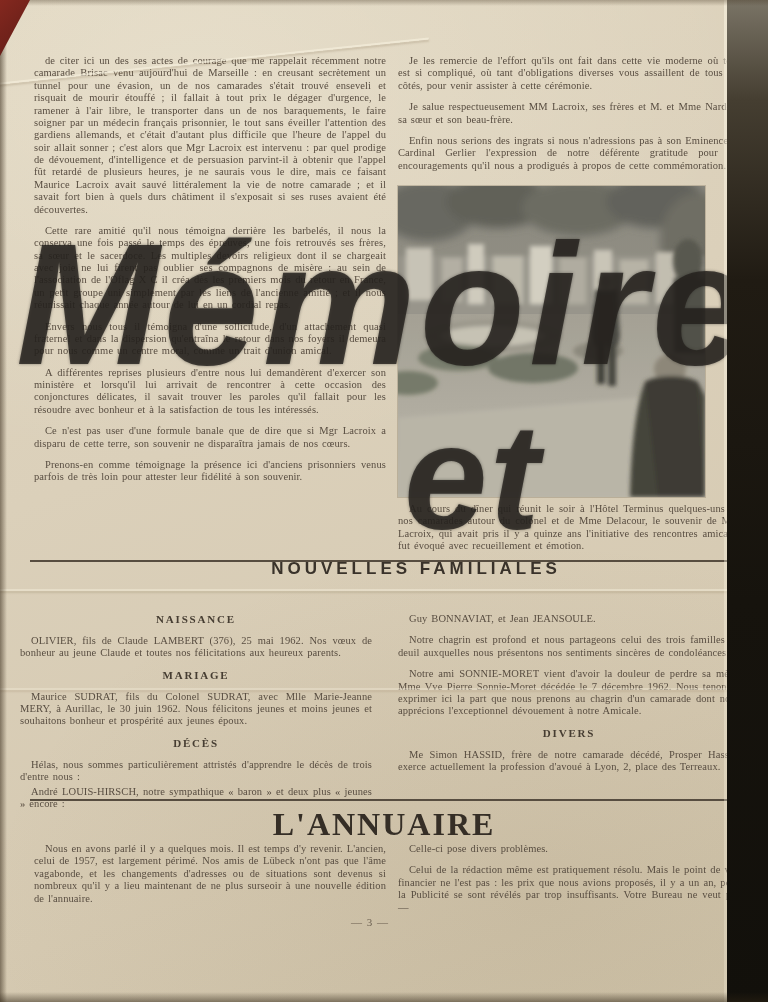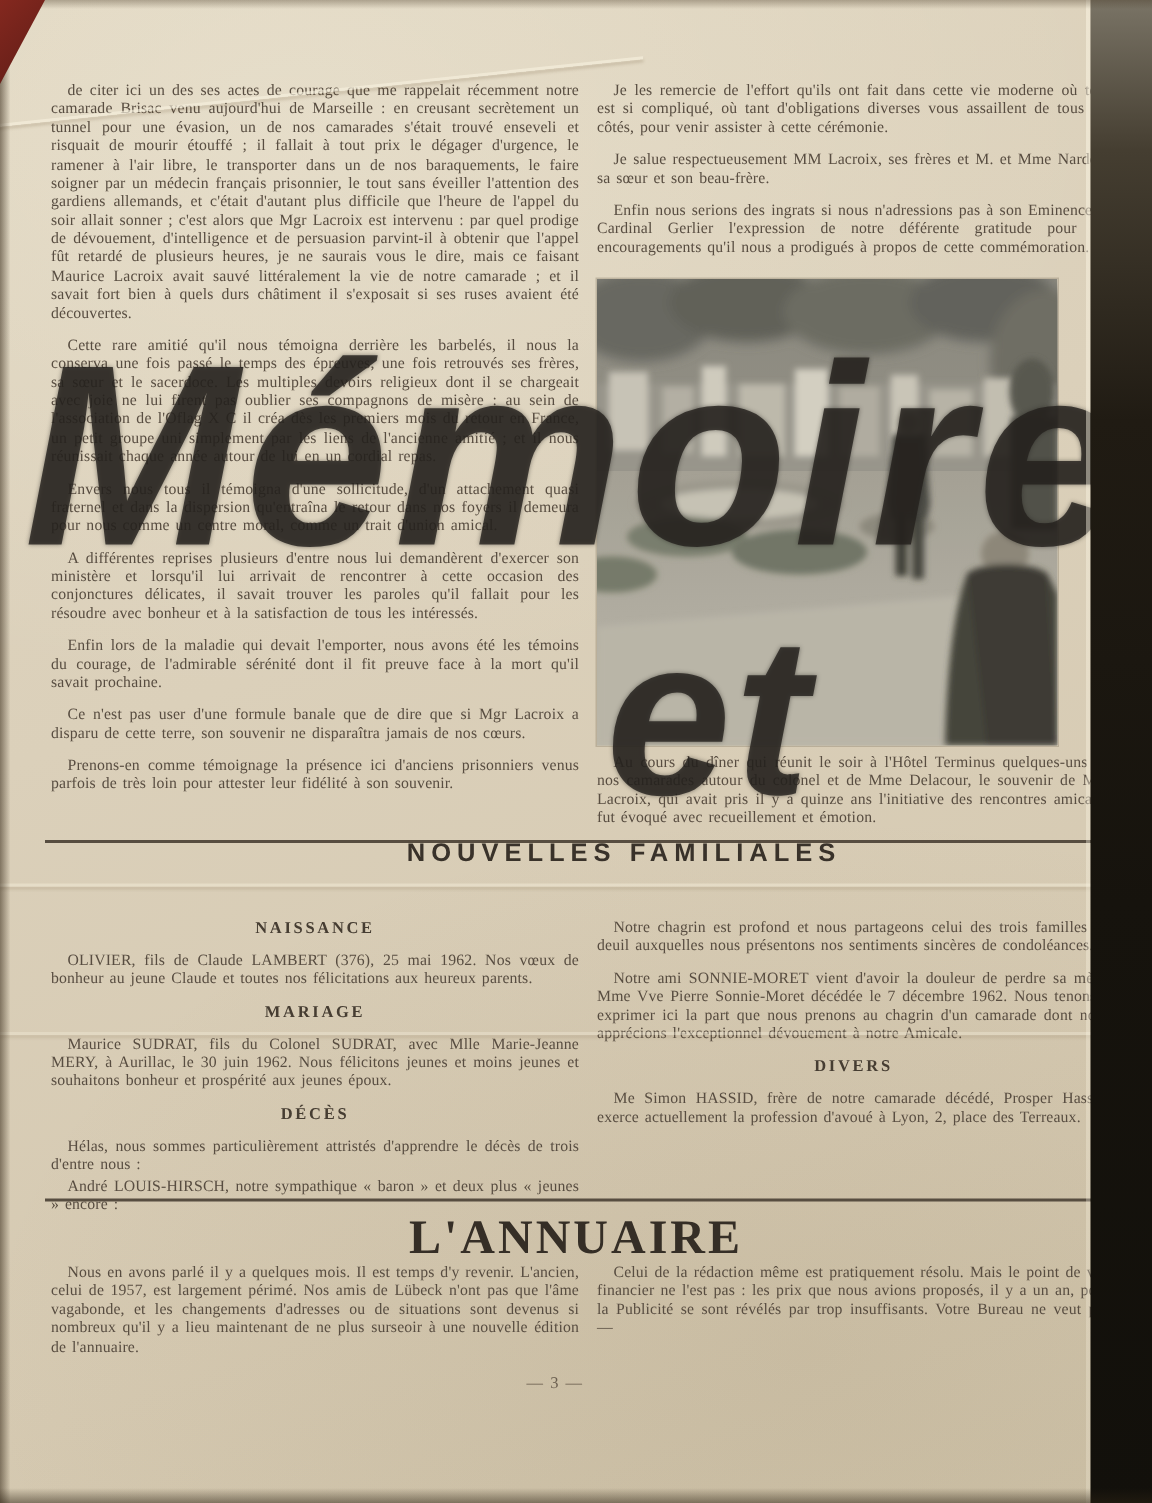--- a/index.html
+++ b/index.html
@@ -64,21 +64,20 @@
 </head>
 <body>
 
 <div id="scan">
 
   <div class="col" style="left:34px;top:55px;width:352px;">
     <p>de citer ici un des ses actes de courage que me rappelait récemment notre camarade Brisac venu aujourd'hui de Marseille : en creusant secrètement un tunnel pour une évasion, un de nos camarades s'était trouvé enseveli et risquait de mourir étouffé ; il fallait à tout prix le dégager d'urgence, le ramener à l'air libre, le transporter dans un de nos baraquements, le faire soigner par un médecin français prisonnier, le tout sans éveiller l'attention des gardiens allemands, et c'était d'autant plus difficile que l'heure de l'appel du soir allait sonner ; c'est alors que Mgr Lacroix est intervenu : par quel prodige de dévouement, d'intelligence et de persuasion parvint-il à obtenir que l'appel fût retardé de plusieurs heures, je ne saurais vous le dire, mais ce faisant Maurice Lacroix avait sauvé littéralement la vie de notre camarade ; et il savait fort bien à quels durs châtiment il s'exposait si ses ruses avaient été découvertes.</p>
     <p>Cette rare amitié qu'il nous témoigna derrière les barbelés, il nous la conserva une fois passé le temps des épreuves, une fois retrouvés ses frères, sa sœur et le sacerdoce. Les multiples devoirs religieux dont il se chargeait avec joie ne lui firent pas oublier ses compagnons de misère : au sein de l'association de l'Oflag X C il créa dès les premiers mois du retour en France, un petit groupe uni simplement par les liens de l'ancienne amitié ; et il nous réunissait chaque année autour de lui en un cordial repas.</p>
     <p>Envers nous tous il témoigna d'une sollicitude, d'un attachement quasi fraternel et dans la dispersion qu'entraîna le retour dans nos foyers il demeura pour nous comme un centre moral, comme un trait d'union amical.</p>
     <p>A différentes reprises plusieurs d'entre nous lui demandèrent d'exercer son ministère et lorsqu'il lui arrivait de rencontrer à cette occasion des conjonctures délicates, il savait trouver les paroles qu'il fallait pour les résoudre avec bonheur et à la satisfaction de tous les intéressés.</p>
-    <p>Enfin lors de la maladie qui devait l'emporter, nous avons été les témoins du courage, de l'admirable sérénité dont il fit preuve face à la mort qu'il savait prochaine.</p>
     <p>Ce n'est pas user d'une formule banale que de dire que si Mgr Lacroix a disparu de cette terre, son souvenir ne disparaîtra jamais de nos cœurs.</p>
     <p>Prenons-en comme témoignage la présence ici d'anciens prisonniers venus parfois de très loin pour attester leur fidélité à son souvenir.</p>
   </div>
 
   <div class="col" style="left:398px;top:55px;width:342px;">
     <p>Je les remercie de l'effort qu'ils ont fait dans cette vie moderne où tout est si compliqué, où tant d'obligations diverses vous assaillent de tous les côtés, pour venir assister à cette cérémonie.</p>
     <p>Je salue respectueusement MM Lacroix, ses frères et M. et Mme Nardon, sa sœur et son beau-frère.</p>
     <p>Enfin nous serions des ingrats si nous n'adressions pas à son Eminence le Cardinal Gerlier l'expression de notre déférente gratitude pour les encouragements qu'il nous a prodigués à propos de cette commémoration. »</p>
   </div>
 
@@ -149,46 +148,48 @@
   </div>
 
   <div class="col" style="left:398px;top:503px;width:342px;">
     <p>Au cours du dîner qui réunit le soir à l'Hôtel Terminus quelques-uns de nos camarades autour du colonel et de Mme Delacour, le souvenir de Mgr Lacroix, qui avait pris il y a quinze ans l'initiative des rencontres amicales fut évoqué avec recueillement et émotion.</p>
   </div>
 
   <div class="rule" style="top:560px;"></div>
 
   <div class="section-title title-nouvelles">NOUVELLES FAMILIALES</div>
 
-  <div class="col" style="left:34px;top:613px;width:352px;">
+  <div class="col" style="left:20px;top:613px;width:352px;">
     <p class="subhead">NAISSANCE</p>
     <p>OLIVIER, fils de Claude LAMBERT (376), 25 mai 1962. Nos vœux de bonheur au jeune Claude et toutes nos félicitations aux heureux parents.</p>
     <p class="subhead">MARIAGE</p>
     <p>Maurice SUDRAT, fils du Colonel SUDRAT, avec Mlle Marie-Jeanne MERY, à Aurillac, le 30 juin 1962. Nous félicitons jeunes et moins jeunes et souhaitons bonheur et prospérité aux jeunes époux.</p>
     <p class="subhead">DÉCÈS</p>
     <p style="margin-bottom:2px;">Hélas, nous sommes particulièrement attristés d'apprendre le décès de trois d'entre nous :</p>
     <p>André LOUIS-HIRSCH, notre sympathique « baron » et deux plus « jeunes » encore :</p>
   </div>
 
   <div class="col" style="left:398px;top:613px;width:342px;">
+    <p class="names-line">Guy BONNAVIAT, et Jean JEANSOULE.</p>
     <p>Notre chagrin est profond et nous partageons celui des trois familles en deuil auxquelles nous présentons nos sentiments sincères de condoléances.</p>
     <p>Notre ami SONNIE-MORET vient d'avoir la douleur de perdre sa mère, Mme Vve Pierre Sonnie-Moret décédée le 7 décembre 1962. Nous tenons à exprimer ici la part que nous prenons au chagrin d'un camarade dont nous apprécions l'exceptionnel dévouement à notre Amicale.</p>
     <p class="subhead">DIVERS</p>
     <p>Me Simon HASSID, frère de notre camarade décédé, Prosper Hassid, exerce actuellement la profession d'avoué à Lyon, 2, place des Terreaux.</p>
   </div>
 
   <div class="rule" style="top:799px;"></div>
 
   <div class="section-title title-annuaire">L'ANNUAIRE</div>
 
   <div class="col" style="left:34px;top:843px;width:352px;">
     <p>Nous en avons parlé il y a quelques mois. Il est temps d'y revenir. L'ancien, celui de 1957, est largement périmé. Nos amis de Lübeck n'ont pas que l'âme vagabonde, et les changements d'adresses ou de situations sont devenus si nombreux qu'il y a lieu maintenant de ne plus surseoir à une nouvelle édition de l'annuaire.</p>
   </div>
 
   <div class="col" style="left:398px;top:843px;width:342px;">
+    <p>Celle-ci pose divers problèmes.</p>
     <p>Celui de la rédaction même est pratiquement résolu. Mais le point de vue financier ne l'est pas : les prix que nous avions proposés, il y a un an, pour la Publicité se sont révélés par trop insuffisants. Votre Bureau ne veut pas —</p>
   </div>
 
   <div class="page-number">— 3 —</div>
 
   <div class="wm wm1">Mémoire</div>
   <div class="wm wm2">et</div>
 
   <div class="crease crease-a"></div>
   <div class="crease crease-b"></div>

